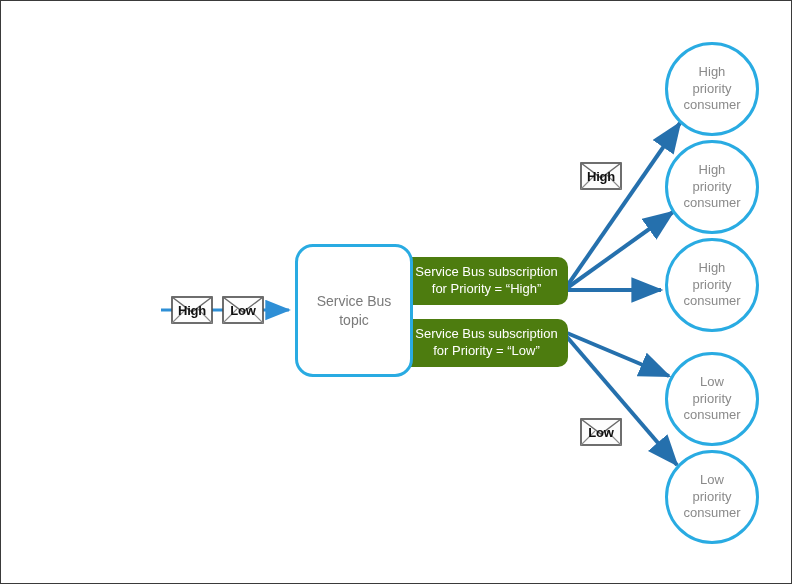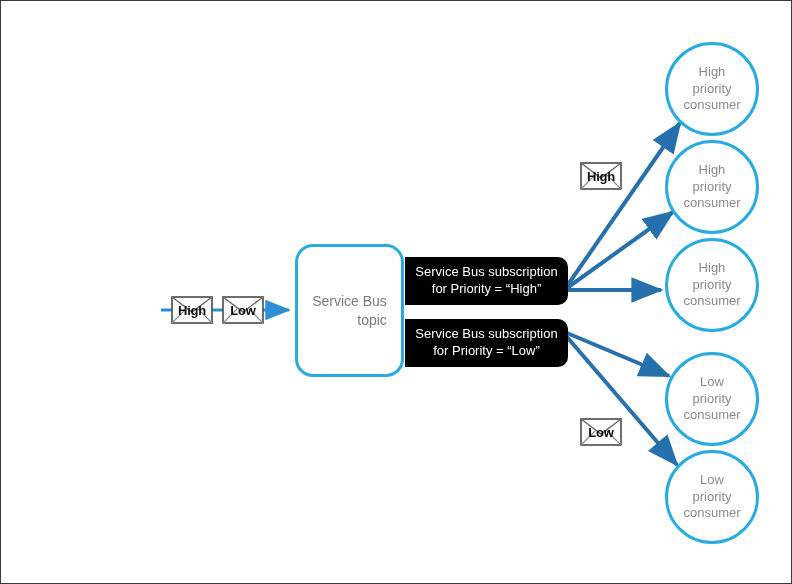--- a/index.html
+++ b/index.html
@@ -41,21 +41,21 @@
     color: #7a7a7a;
     font-size: 14px;
     line-height: 1.35;
     z-index: 4;
   }
 
   
   .sub-box {
     position: absolute;
     box-sizing: border-box;
-    background: #000000;
+    background: #4d7c0f;
     border-radius: 0 10px 10px 0;
     display: flex;
     align-items: center;
     justify-content: center;
     text-align: center;
     color: #ffffff;
     font-size: 13px;
     line-height: 1.3;
     z-index: 3;
   }
@@ -119,21 +119,21 @@
 
     <line x1="566" y1="285" x2="679" y2="122" stroke="#2570AD" stroke-width="4" marker-end="url(#arrowBlue)"></line>
     <line x1="566" y1="287" x2="672" y2="211" stroke="#2570AD" stroke-width="4" marker-end="url(#arrowBlue)"></line>
     <line x1="566" y1="289" x2="660" y2="289" stroke="#2570AD" stroke-width="4" marker-end="url(#arrowBlue)"></line>
 
     <line x1="566" y1="332" x2="668" y2="375" stroke="#2570AD" stroke-width="4" marker-end="url(#arrowBlue)"></line>
     <line x1="566" y1="336" x2="676" y2="464" stroke="#2570AD" stroke-width="4" marker-end="url(#arrowBlue)"></line>
   </svg>
 
 
-  <div class="node-box" style="left:294px; top:243px; width:109px; height:133px;text-align:right;">
+  <div class="node-box" style="left:294px; top:243px; width:118px; height:133px;">
     <span>
       <span>Service Bus</span><br>
       <span>topic</span>
     </span>
   </div>
 
   <div class="sub-box" style="left:404px; top:256px; width:163px; height:48px;">
     <span>
       <span>Service Bus subscription</span><br>
       <span>for Priority = “High”</span>

